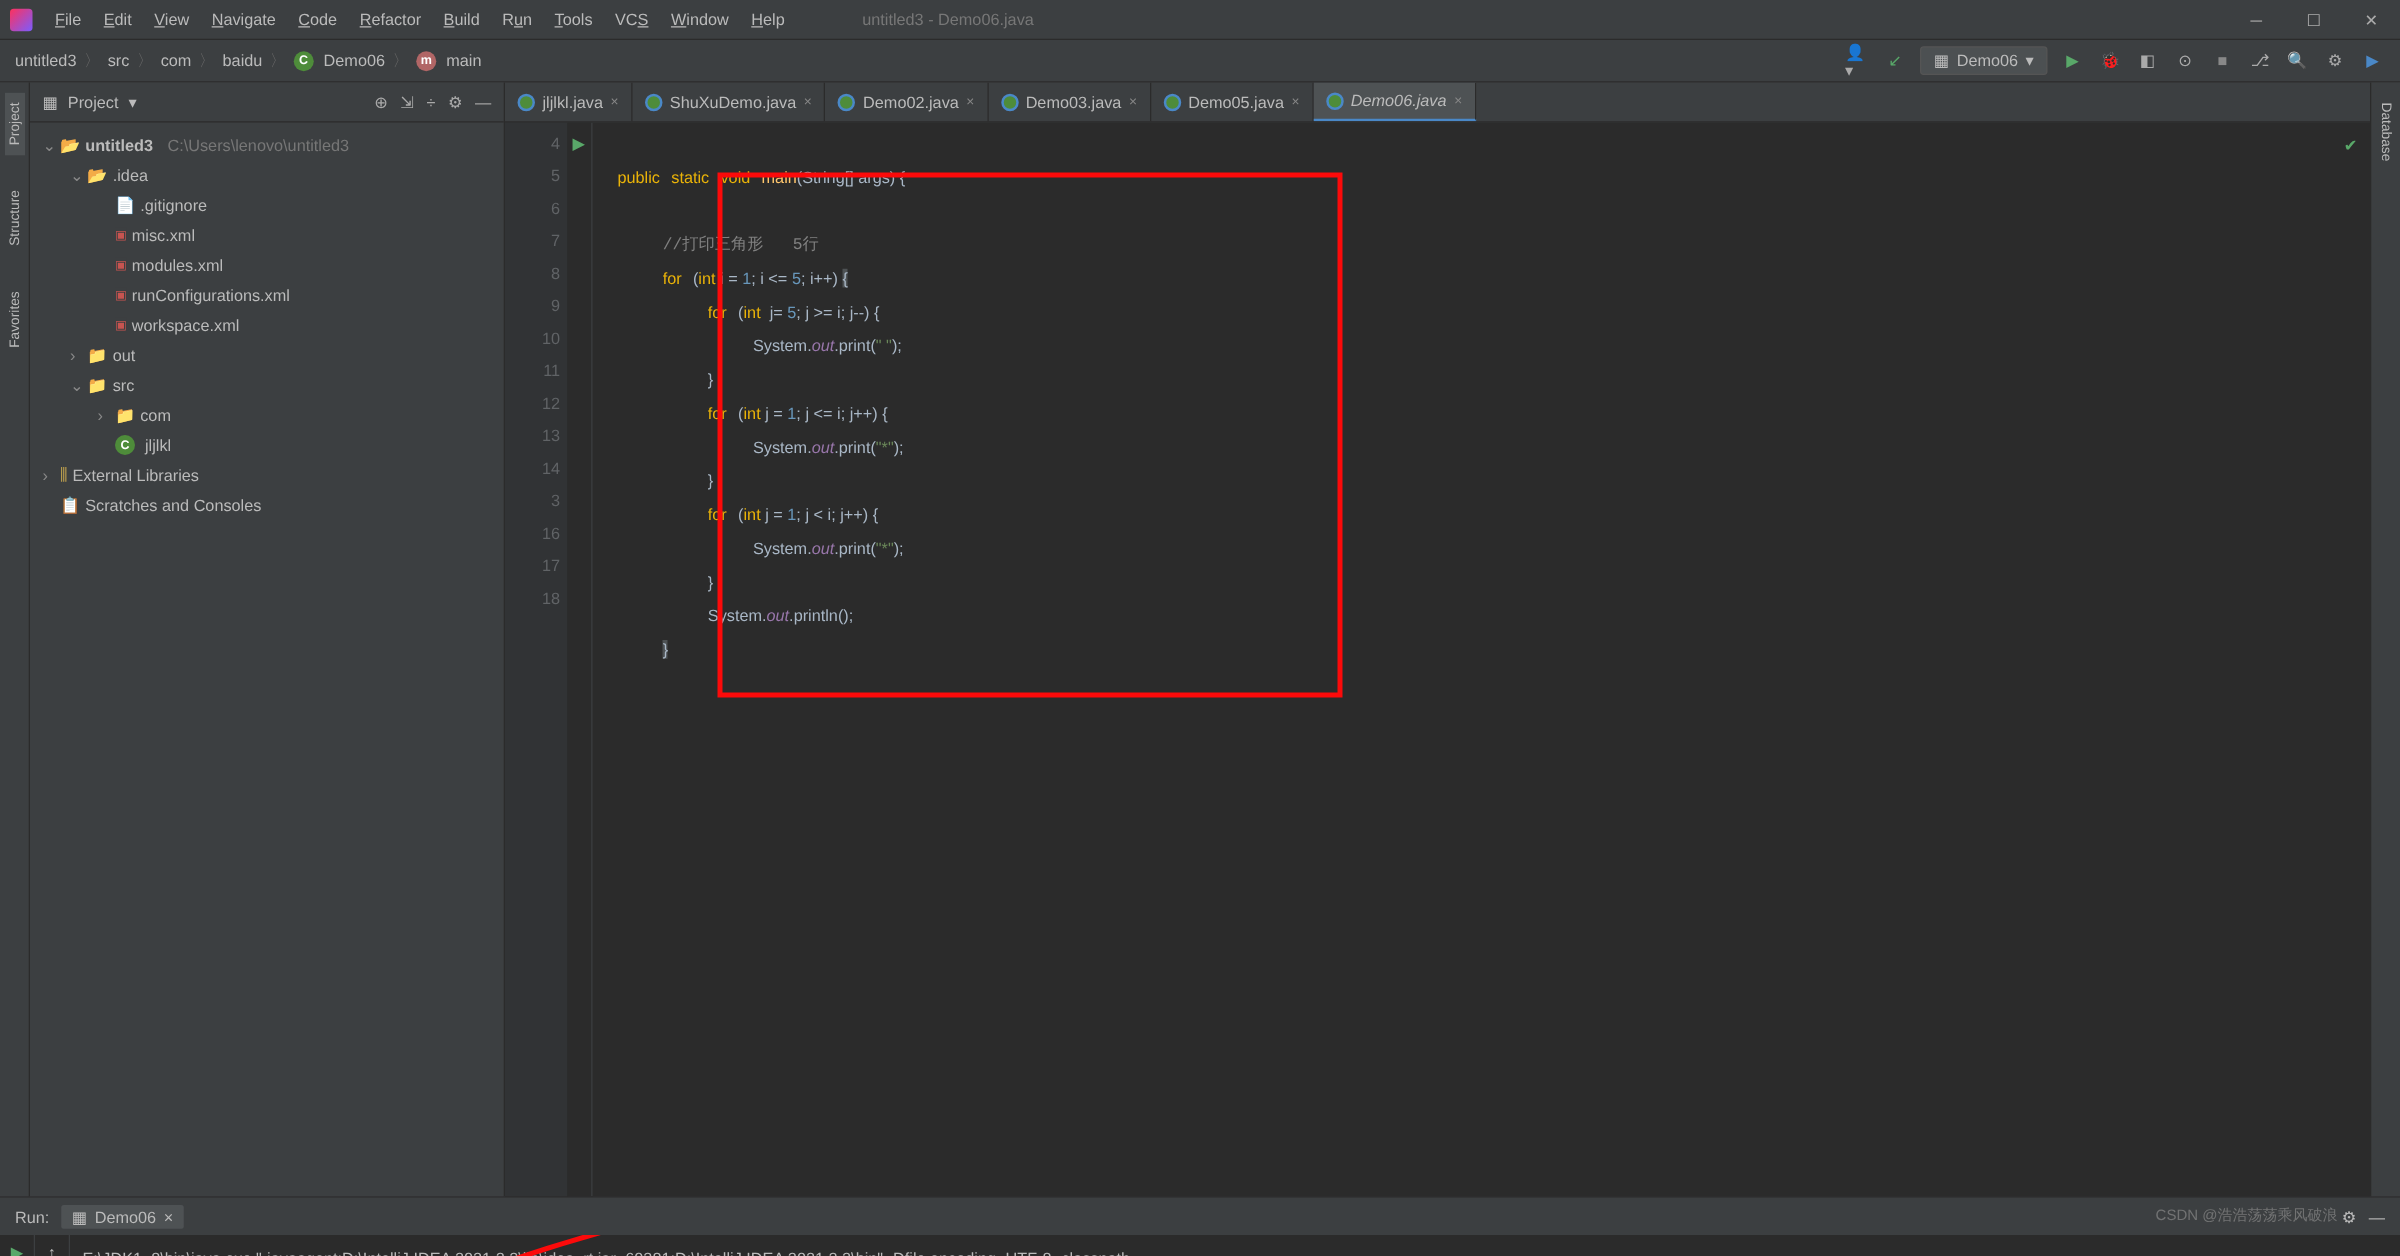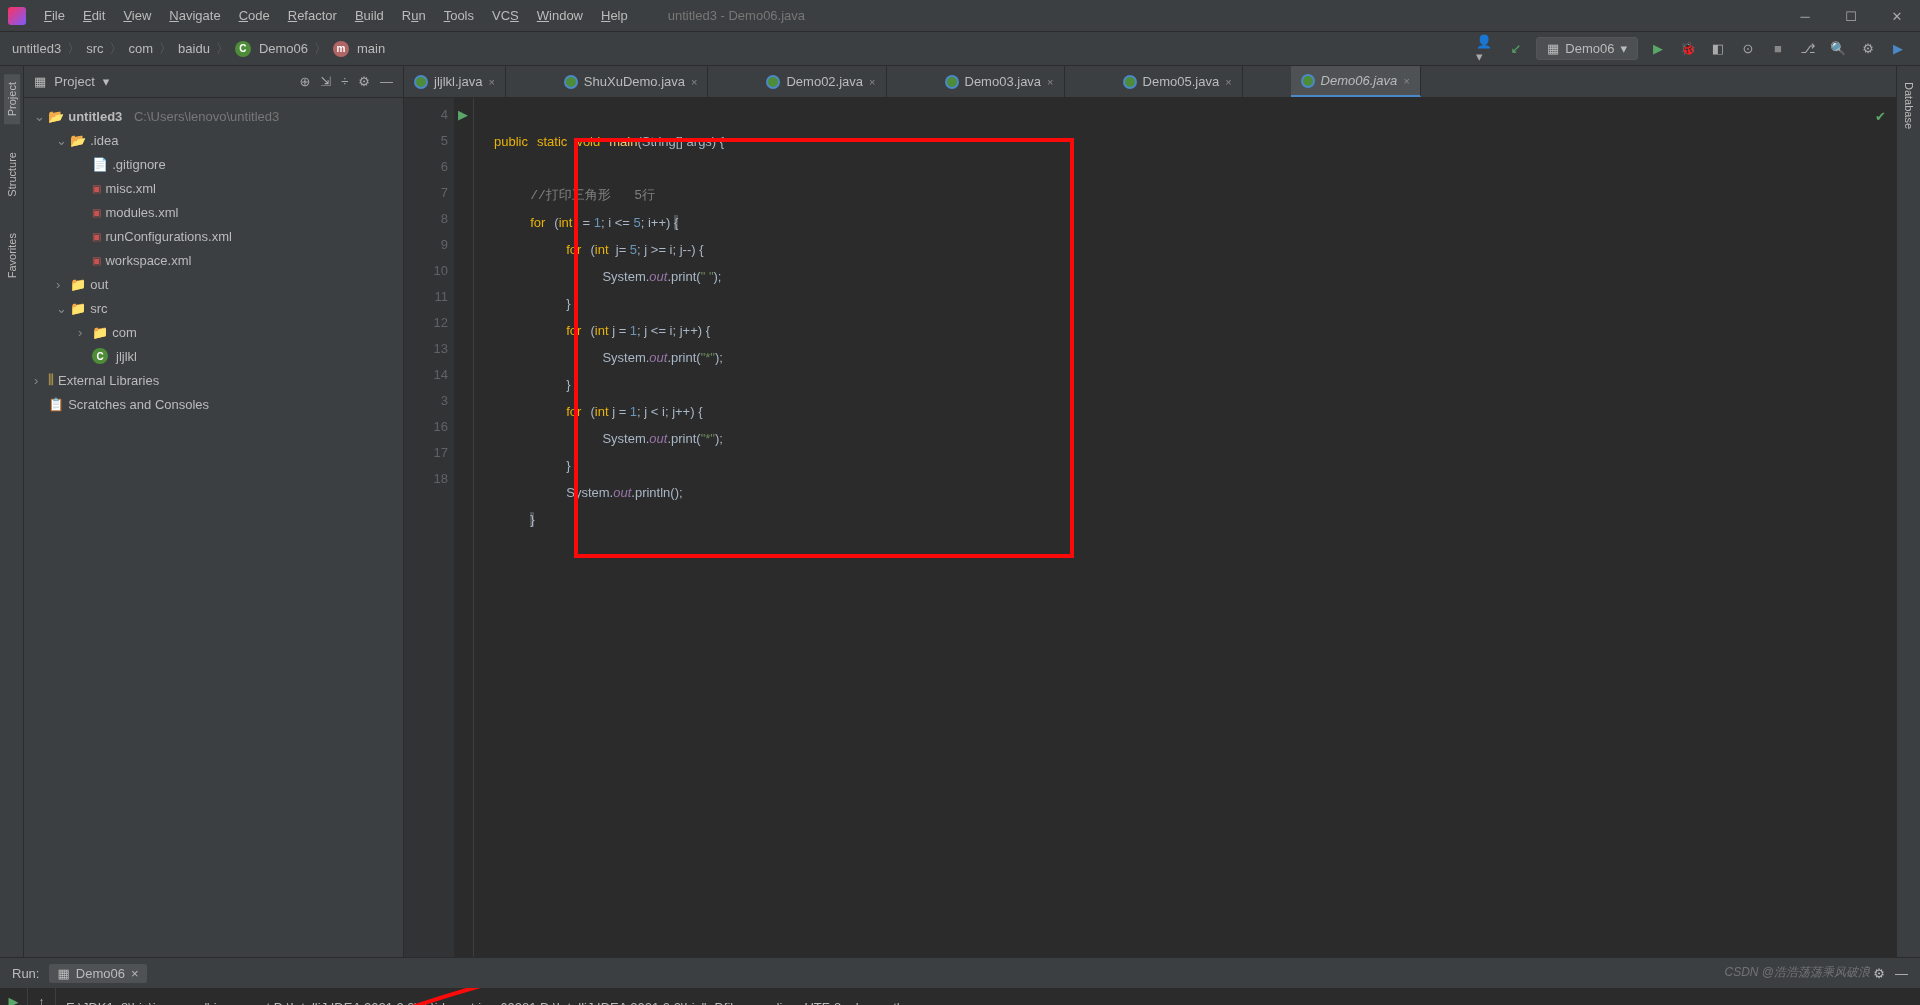--- a/index.html
+++ b/index.html
@@ -2,21 +2,21 @@
 <html><head>
 <meta charset="utf-8">
 <style>
 *{margin:0;padding:0;box-sizing:border-box;font-family:"Segoe UI",Arial,sans-serif;font-size:13px;}
 body{background:#3c3f41;color:#bbbbbb;width:1920px;height:1005px;overflow:hidden;position:relative;}
 .topbar{display:flex;align-items:center;height:32px;background:#3c3f41;border-bottom:1px solid #2b2b2b;padding:0 8px;}
 .logo{width:18px;height:18px;background:linear-gradient(135deg,#fe315d,#7b5cff);border-radius:3px;margin-right:10px;}
 .menu{display:flex;gap:2px;}
 .menu span{padding:4px 8px;cursor:pointer;}
 .menu span u{text-decoration:underline;}
-.window-title{margin-left:32px;color:#777;}
+.window-title{margin-left:54px;color:#777;}
 .win-controls{position:absolute;right:0;top:0;display:flex;}
 .win-controls div{width:46px;height:32px;display:flex;align-items:center;justify-content:center;color:#aaa;}
 .navbar{display:flex;align-items:center;height:34px;background:#3c3f41;border-bottom:1px solid #2b2b2b;padding:0 12px;}
 .breadcrumb{display:flex;align-items:center;gap:4px;}
 .crumb{color:#bbb;}
 .crumb-sep{color:#666;margin:0 2px;}
 .class-icon{display:inline-flex;width:16px;height:16px;background:#4e8c3a;border-radius:50%;color:#fff;font-size:10px;font-weight:bold;align-items:center;justify-content:center;margin-right:4px;}
 .meth-icon{display:inline-flex;width:16px;height:16px;background:#b16666;border-radius:50%;color:#fff;font-size:10px;font-weight:bold;align-items:center;justify-content:center;margin-right:4px;}
 .nav-right{margin-left:auto;display:flex;align-items:center;gap:10px;}
 .toolbar-btn{width:20px;height:20px;display:flex;align-items:center;justify-content:center;color:#aaa;cursor:pointer;}
@@ -33,21 +33,21 @@
 .tree{padding:6px 0;overflow:auto;}
 .tree-item{display:flex;align-items:center;height:24px;padding-left:8px;gap:4px;cursor:pointer;white-space:nowrap;}
 .tree-item.selected{background:#2f65ca;color:#fff;}
 .indent0{padding-left:10px;}.indent1{padding-left:32px;}.indent2{padding-left:54px;}
 .chev{width:10px;display:inline-block;color:#888;}
 .folder-icon{color:#b6a06c;}
 .file-icon{color:#87939a;}
 .xml-icon{color:#c75450;font-size:10px;background:#3c3f41;}
 .iml-icon{width:14px;height:14px;background:#6b8e9e;display:inline-block;}
 .editor{flex:1;display:flex;flex-direction:column;background:#2b2b2b;min-width:0;}
-.tabs{display:flex;height:32px;background:#3c3f41;border-bottom:1px solid #2b2b2b;overflow:hidden;gap:48px;}
+.tabs{display:flex;height:32px;background:#3c3f41;border-bottom:1px solid #2b2b2b;overflow:hidden;}
 .tab{display:flex;align-items:center;gap:6px;padding:0 10px;border-right:1px solid #2b2b2b;cursor:pointer;position:relative;}
 .tab.active{background:#4e5254;border-bottom:2px solid #4a88c7;font-style:italic;}
 .tab .c-icon{width:14px;height:14px;background:#4e8c3a;border-radius:50%;border:2px solid #4a88c7;display:inline-block;}
 .tab .close{color:#888;font-size:11px;}
 .code-area{flex:1;display:flex;overflow:hidden;position:relative;}
 .gutter{width:50px;background:#313335;text-align:right;padding:4px 6px 0 0;color:#606366;font-family:Consolas,monospace;line-height:26px;}
 .gutter .run-g{color:#59a869;position:absolute;left:54px;}
 .fold-strip{width:20px;background:#2b2b2b;border-right:1px solid #3c3f41;}
 .code{flex:1;padding:4px 0 0 20px;font-family:Consolas,monospace;font-size:15px;line-height:26px;white-space:pre;color:#a9b7c6;position:relative;}
 .kw{color:#eab308;}
@@ -58,21 +58,21 @@
 .red-box{position:absolute;border:4px solid #fc0a0a;left:100px;top:40px;width:500px;height:420px;pointer-events:none;}
 .check{position:absolute;right:10px;top:6px;color:#59a869;}
 .bottom-panel{height:260px;border-top:1px solid #2b2b2b;display:flex;flex-direction:column;}
 .run-header{display:flex;align-items:center;height:30px;padding:0 12px;gap:10px;}
 .run-tab{display:flex;align-items:center;gap:6px;background:#4e5254;padding:2px 8px;border-radius:2px;}
 .run-body{flex:1;display:flex;background:#2b2b2b;position:relative;overflow:hidden;}
 .run-toolbar{width:28px;display:flex;flex-direction:column;gap:10px;padding:6px 0;align-items:center;border-right:1px solid #3c3f41;}
 .run-toolbar2{width:28px;display:flex;flex-direction:column;gap:10px;padding:6px 0;align-items:center;border-right:1px solid #3c3f41;}
 .console{flex:1;padding:6px 10px;font-family:Consolas,monospace;font-size:14px;line-height:26px;white-space:pre;color:#bbb;overflow:hidden;}
 .arrow-svg{position:absolute;left:260px;top:-40px;pointer-events:none;}
-.watermark{position:absolute;right:50px;bottom:24px;color:#888;font-size:12px;opacity:.7;font-style:italic;}
+.watermark{position:absolute;right:50px;bottom:24px;color:#888;font-size:12px;opacity:.7;}
 </style>
 </head>
 <body>
 
 <div class="topbar">
   <div class="logo"></div>
   <div class="menu">
     <span><u>F</u>ile</span>
     <span><u>E</u>dit</span>
     <span><u>V</u>iew</span>

